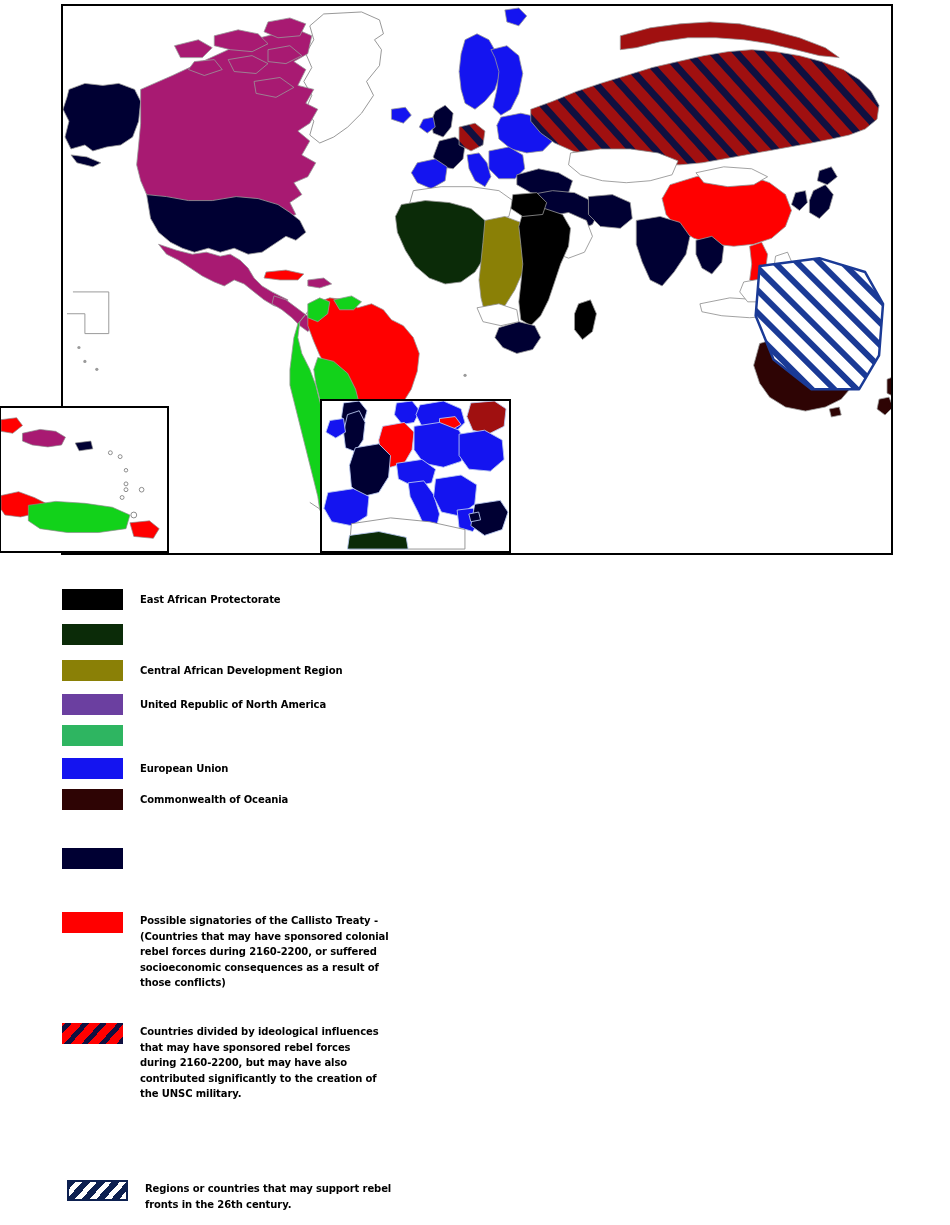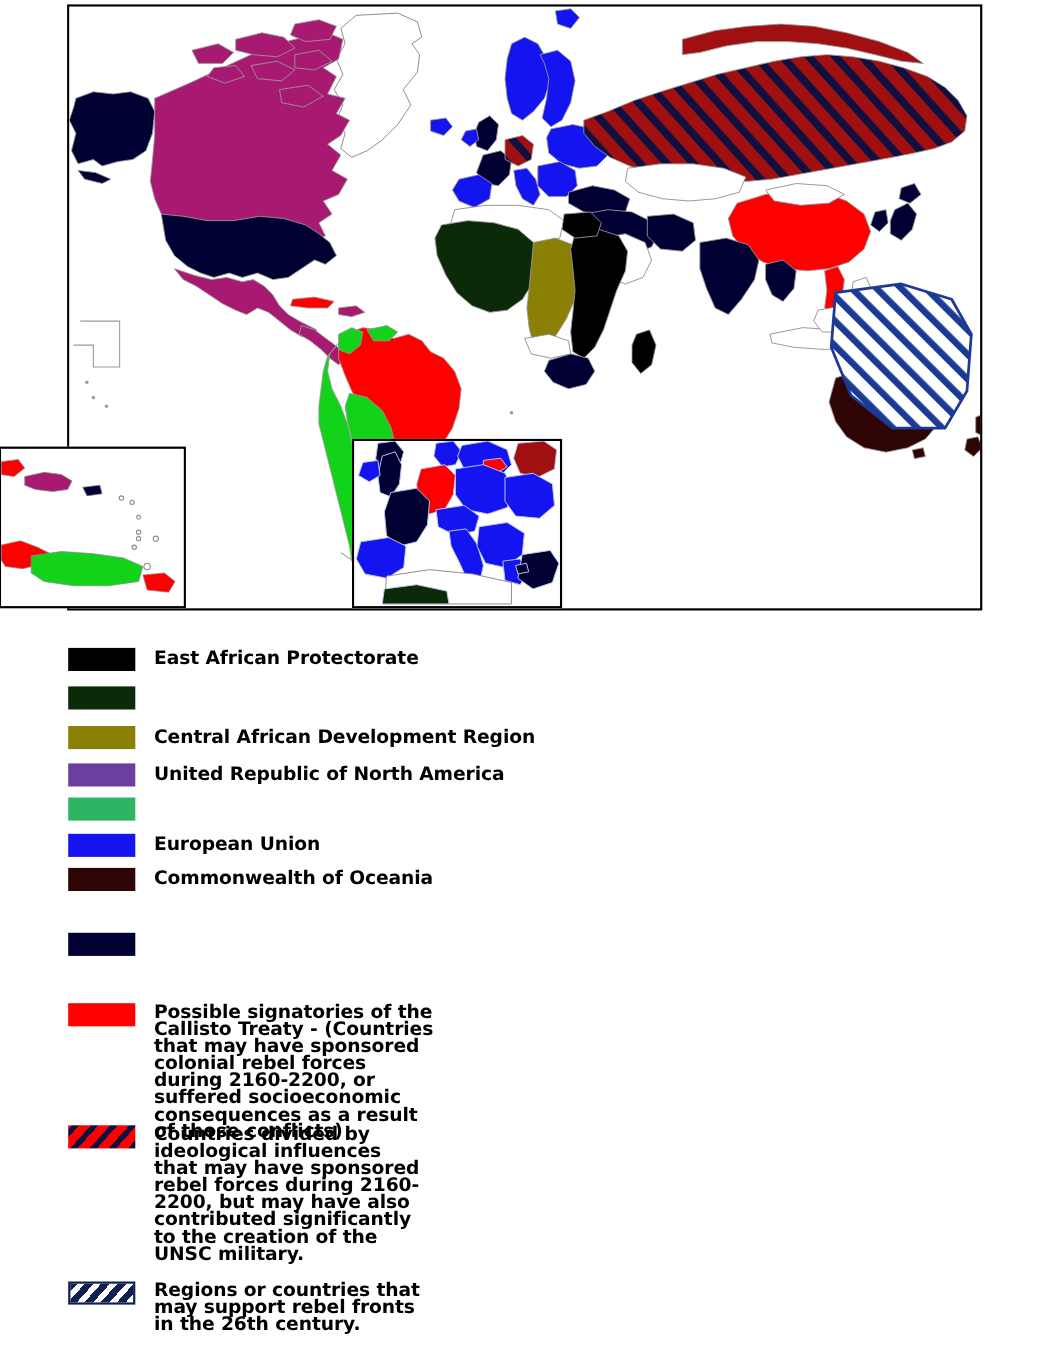--- a/index.html
+++ b/index.html
@@ -79,21 +79,21 @@
     height: 21px;
     flex: 0 0 auto;
     margin-left: 62px;
   }
   .swatch.bordered {
     border: 2px solid #0d2050;
     box-sizing: border-box;
   }
   .legend-label {
     margin-left: 17px;
-    font-size: 17px;
+    font-size: 10px;
     font-weight: bold;
     color: #000000;
     line-height: 15.6px;
     letter-spacing: -0.1px;
     white-space: pre-line;
     padding-top: 3px;
   }
   .legend-label.multiline {
     padding-top: 1px;
   }
@@ -356,19 +356,19 @@
     <div class="swatch" style="background:#ff0000;"></div>
     <div class="legend-label multiline" style="max-width:262px;">Possible signatories of the Callisto Treaty - (Countries that may have sponsored colonial rebel forces during 2160-2200, or suffered socioeconomic consequences as a result of those conflicts)</div>
   </div>
 
   <div class="legend-row" style="top:463px;left:0;width:400px;">
     <div class="swatch" style="background:
            repeating-linear-gradient(-48deg,#101040 0 5px,#ff0000 5px 13px);"></div>
     <div class="legend-label multiline" style="max-width:245px;">Countries divided by ideological influences that may have sponsored rebel forces during 2160-2200, but may have also contributed significantly to the creation of the UNSC military.</div>
   </div>
 
-  <div class="legend-row" style="top:605px;left:0;width:400px;">
+  <div class="legend-row" style="top:620px;left:0;width:400px;justify-content:center;">
     <div class="swatch bordered" style="background:
            repeating-linear-gradient(-48deg,#ffffff 0 5px,#0d2050 5px 11px);"></div>
     <div class="legend-label multiline" style="max-width:250px;">Regions or countries that may support rebel fronts in the 26th century.</div>
   </div>
 
 </div>
 
 </body></html>

